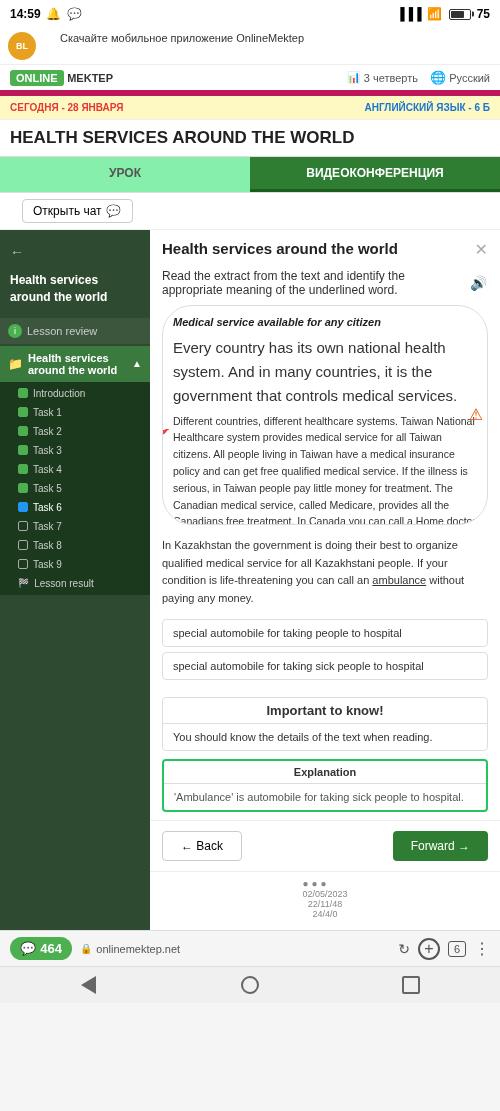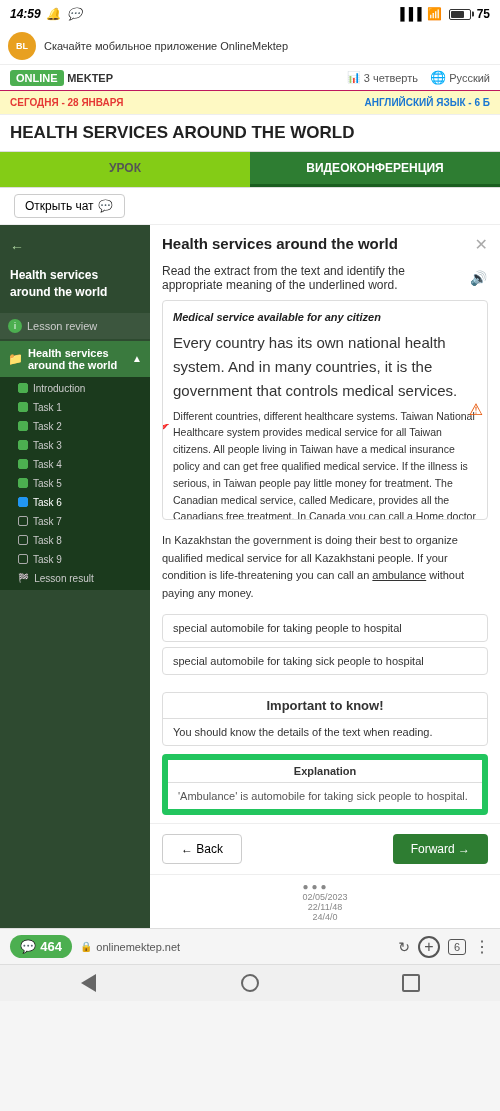--- a/index.html
+++ b/index.html
@@ -17,21 +17,21 @@
     .status-bar {
       background: #fff;
       display: flex;
       justify-content: space-between;
       align-items: center;
       padding: 4px 10px;
       font-size: 12px;
       font-weight: bold;
       height: 28px;
     }
-    .status-bar-left { display: flex; align-items: center; gap: 6px; font-style: italic; }
+    .status-bar-left { display: flex; align-items: center; gap: 6px; }
     .status-bar-right { display: flex; align-items: center; gap: 6px; }
     .battery-icon {
       border: 1.5px solid #333;
       border-radius: 2px;
       width: 22px;
       height: 11px;
       display: inline-flex;
       align-items: center;
       padding: 1px;
       position: relative;
@@ -51,23 +51,23 @@
       background: #333;
       height: 100%;
       width: 75%;
       border-radius: 1px;
     }
 
     
     .top-banner {
       background: #fff;
       display: flex;
-      align-items: center;
+      align-items: flex-start;
       padding: 4px 8px;
-      gap: 8px;
+      gap: 24px;
       border-bottom: 1px solid #eee;
       font-size: 11px;
     }
     .banner-logo {
       width: 28px;
       height: 28px;
       background: #e8a020;
       border-radius: 50%;
       display: flex;
       align-items: center;
@@ -79,21 +79,21 @@
     }
     .banner-text { color: #333; font-size: 11px; }
 
     
     .nav-bar {
       background: #fff;
       display: flex;
       justify-content: space-between;
       align-items: center;
       padding: 5px 10px;
-      border-bottom: 1px solid #be185d;
+      border-bottom: 6px solid #be185d;
     }
     .nav-logo {
       font-size: 13px;
       font-weight: bold;
       color: #2e7d32;
     }
     .nav-right {
       display: flex;
       align-items: center;
       gap: 12px;
@@ -124,21 +124,21 @@
       padding: 8px 10px;
       font-size: 17px;
       font-weight: bold;
       color: #222;
       border-bottom: 1px solid #ddd;
     }
 
     
     .tabs-bar {
       display: flex;
-      background: #84cc16;
+      background: #86efac;
       border-bottom: 1px solid #ddd;
     }
     .tab {
       flex: 1;
       text-align: center;
       padding: 9px 4px;
       font-size: 12px;
       font-weight: bold;
       cursor: pointer;
       color: #555;
@@ -146,21 +146,21 @@
     }
     .tab.active-tab {
       background: #2e7d32;
       color: white;
       border-bottom: 3px solid #1b5e20;
     }
 
     
     .open-chat-bar {
       background: #fff;
-      padding: 6px 14px;
+      padding: 6px 22px;
       border-bottom: 1px solid #eee;
     }
     .open-chat-btn {
       border: 1px solid #ccc;
       background: #fff;
       padding: 4px 10px;
       border-radius: 4px;
       font-size: 12px;
       cursor: pointer;
       display: inline-flex;
@@ -371,21 +371,21 @@
     }
     .info-box-content {
       padding: 7px 10px;
       font-size: 11px;
       color: #333;
     }
 
     
     .explanation-box {
       margin: 8px 12px;
-      border: 6px solid #22c55e;
+      border: 2px solid #22c55e;
       border-radius: 4px;
     }
     .explanation-header {
       text-align: center;
       padding: 5px;
       font-size: 11px;
       font-weight: bold;
       color: #333;
       border-bottom: 1px solid #ddd;
     }
@@ -680,21 +680,21 @@
     <div class="content-header">
       <div class="content-title">Health services around the world</div>
       <div class="close-x">✕</div>
     </div>
 
     <div class="content-instruction">
       <span>Read the extract from the text and identify the appropriate meaning of the underlined word.</span>
       <span class="sound-icon">🔊</span>
     </div>
 
-    <div class="text-box" style="max-height:220px;overflow:hidden;">
+    <div class="text-box" style="max-height:220px;overflow:hidden;border-radius:30px;">
       <div class="text-box-title">Medical service available for any citizen</div>
       <p style="font-size:15px;margin-bottom:5px;">Every country has its own national health system. And in many countries, it is the government that controls medical services.</p>
       <p style="font-size:10.5px;margin-bottom:5px;">Different countries, different healthcare systems. Taiwan National Healthcare system provides medical service for all Taiwan citizens. All people living in Taiwan have a medical insurance policy and can get free qualified medical service. If the illness is serious, in Taiwan people pay little money for treatment. The Canadian medical service, called Medicare, provides all the Canadians free treatment. In Canada you can call a Home doctor to visit you at home only if you have a special insurance policy. If you don't have any, you have to pay for a doctor's visit.</p>
 
       <span class="warn-icon">⚠</span>
       <span class="flag-icon">🚩</span>
     </div>
 
     <div class="context-text">
       <span>In Kazakhstan the government is doing their best to organize qualified medical service for all Kazakhstani people. If your condition is life-threatening you can call an</span>

